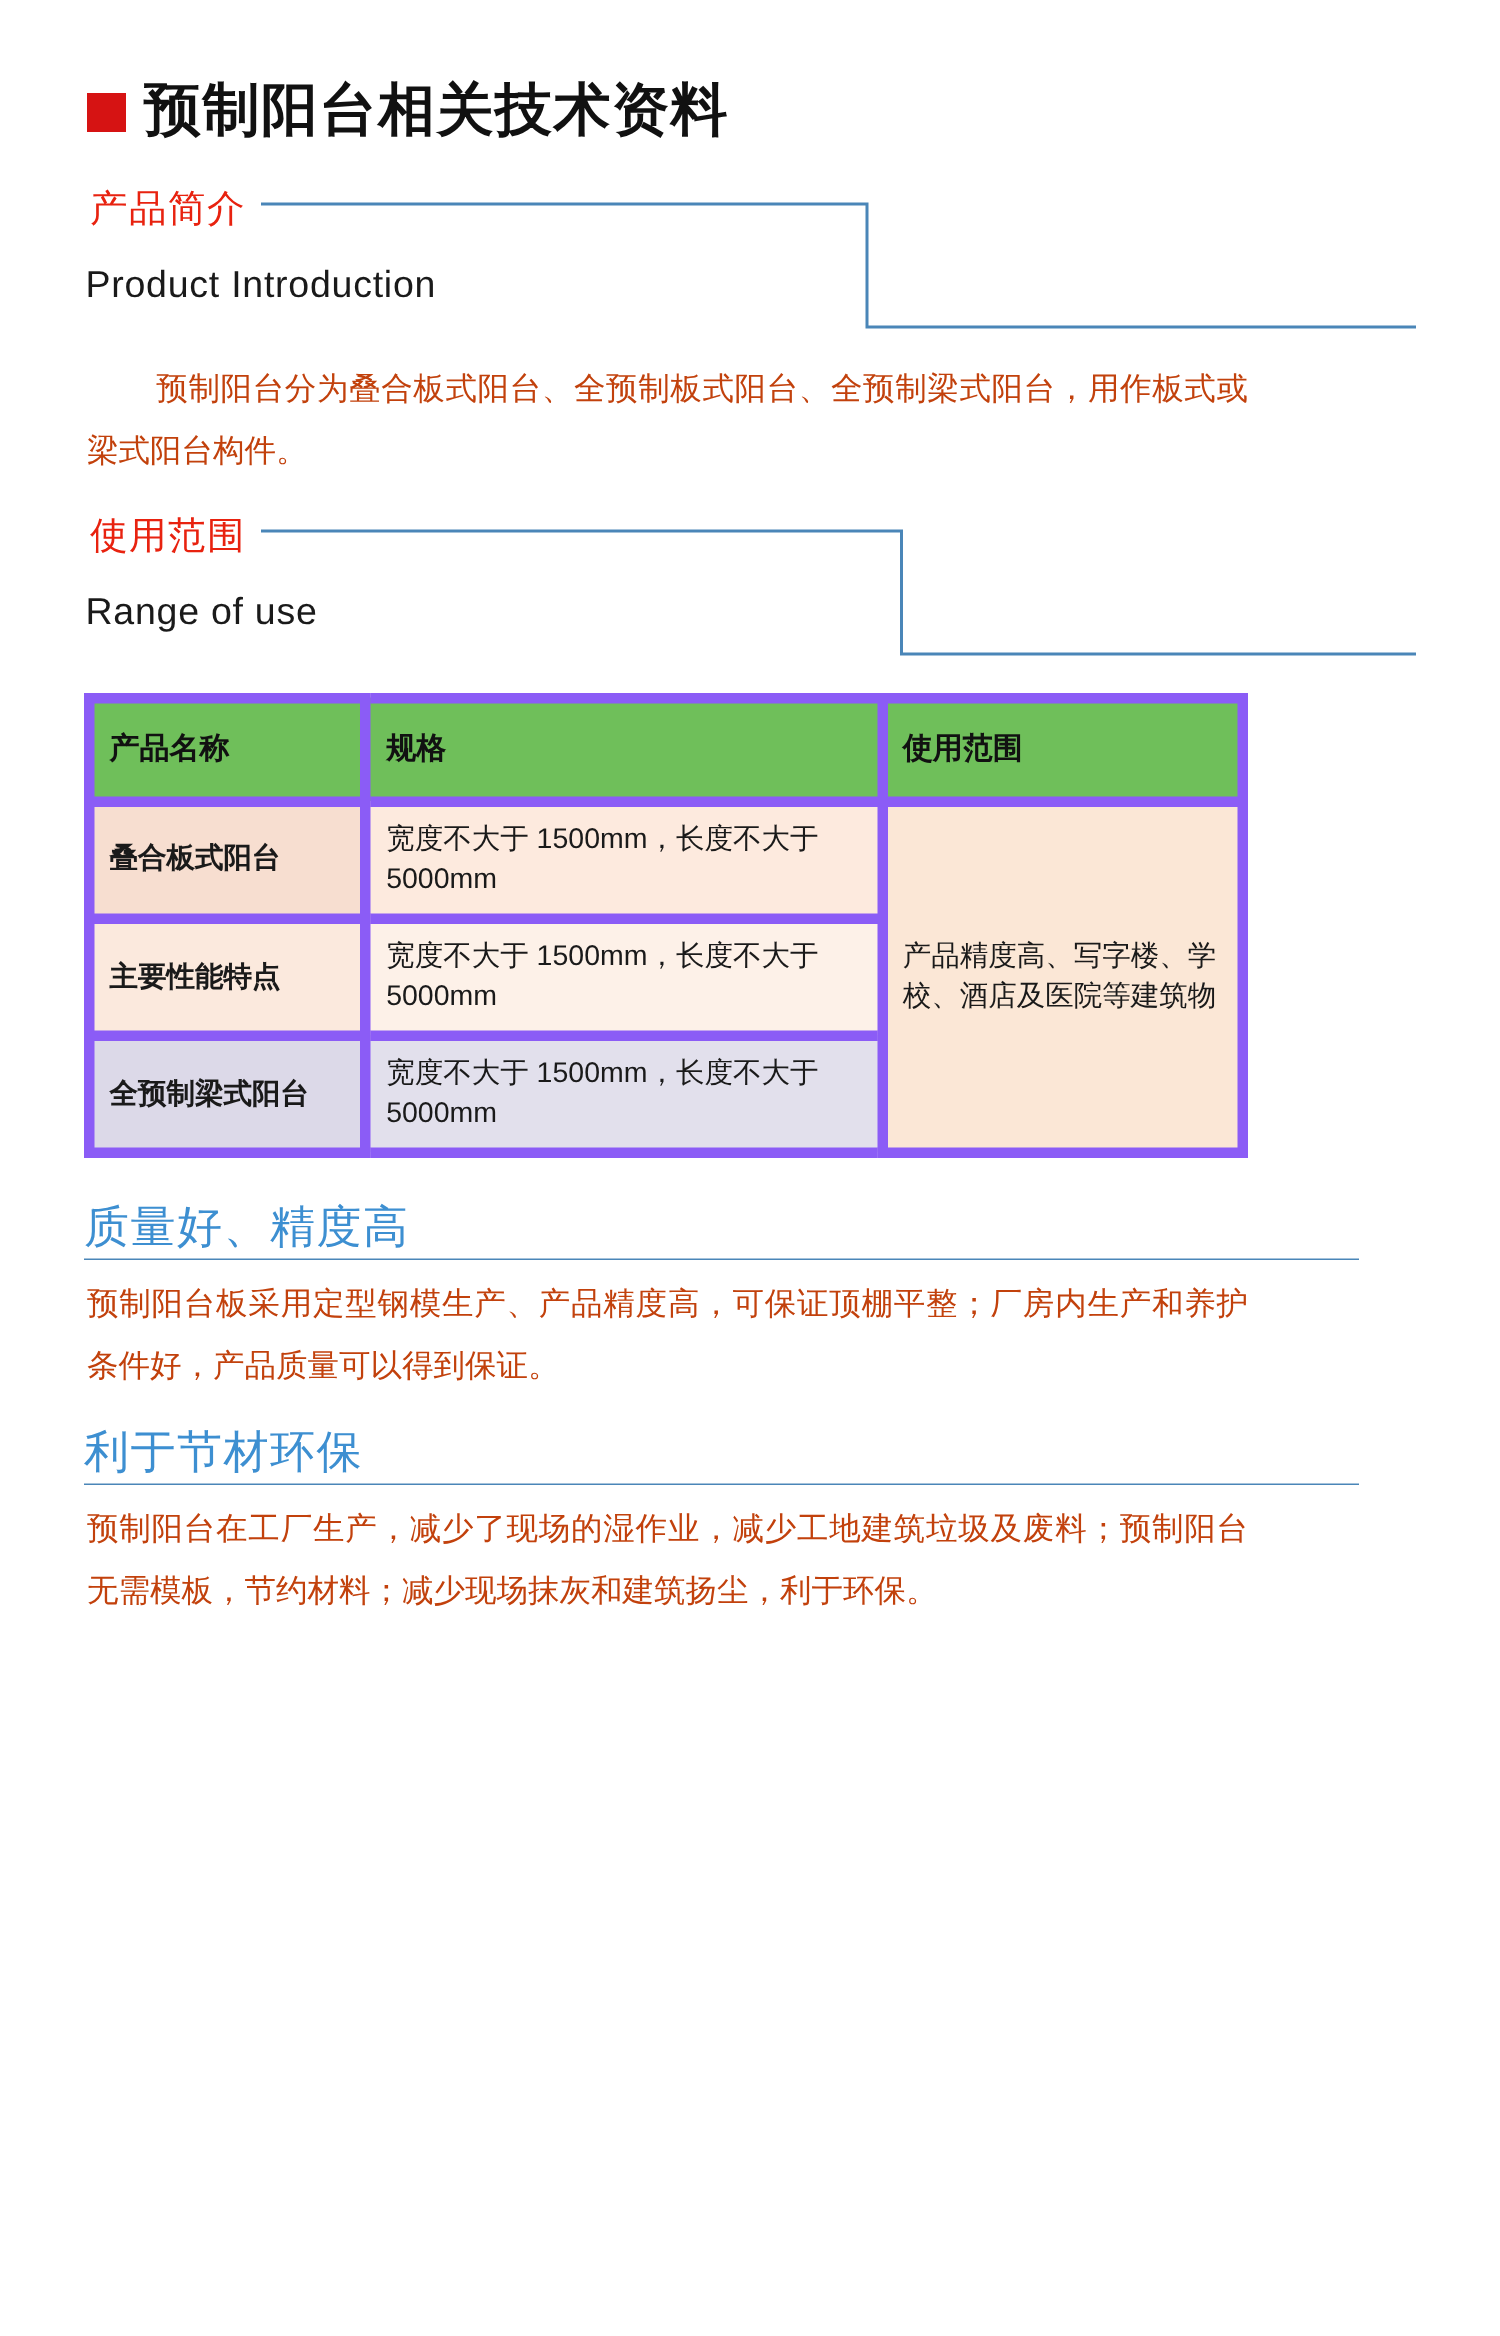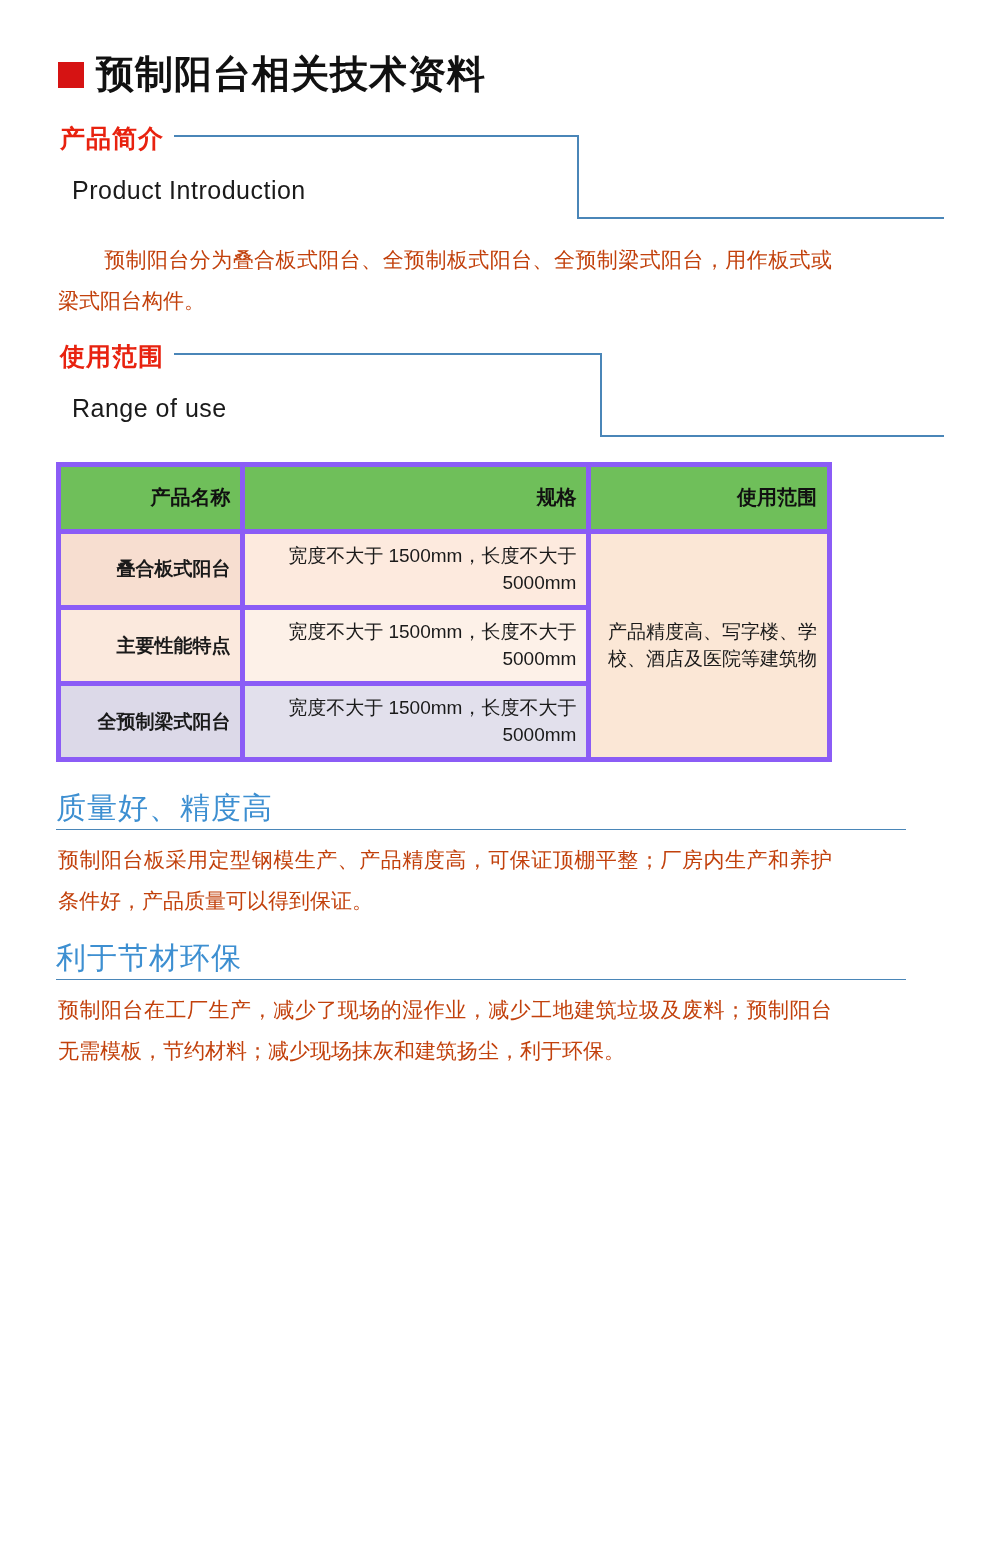--- a/index.html
+++ b/index.html
@@ -46,35 +46,35 @@
 
   
   .section-head {
     position: relative;
     margin-top: 18px;
     margin-bottom: 6px;
     height: 112px;
   }
   .sec-cn {
     font-size: 25px;
-    font-weight: bold;
+    font-weight: normal;
     color: #e8220f;
     letter-spacing: 1px;
     position: absolute;
     left: 4px;
     top: 0;
     z-index: 3;
     background: #fff;
     padding-right: 10px;
   }
   .sec-en {
     font-size: 25px;
     color: #1a1a1a;
     position: absolute;
-    left: 16px;
+    left: 1px;
     top: 54px;
     z-index: 3;
     background: #fff;
     padding-right: 12px;
     letter-spacing: 0.5px;
   }
   
   .step-line {
     position: absolute;
     left: 0;
@@ -98,24 +98,24 @@
   }
 
   
   table.spec {
     border-collapse: collapse;
     width: 100%;
     margin: 10px 0 26px 0;
     table-layout: fixed;
   }
   table.spec th, table.spec td {
-    border: 5px solid #8b5cf6;
+    border: 7px solid #8b5cf6;
     padding: 8px 10px;
     font-size: 19px;
-    text-align: right;
+    text-align: left;
     vertical-align: middle;
     line-height: 1.45;
   }
   table.spec thead th {
     background: #6fbf5a;
     color: #111;
     font-weight: bold;
     font-size: 20px;
     height: 46px;
   }

